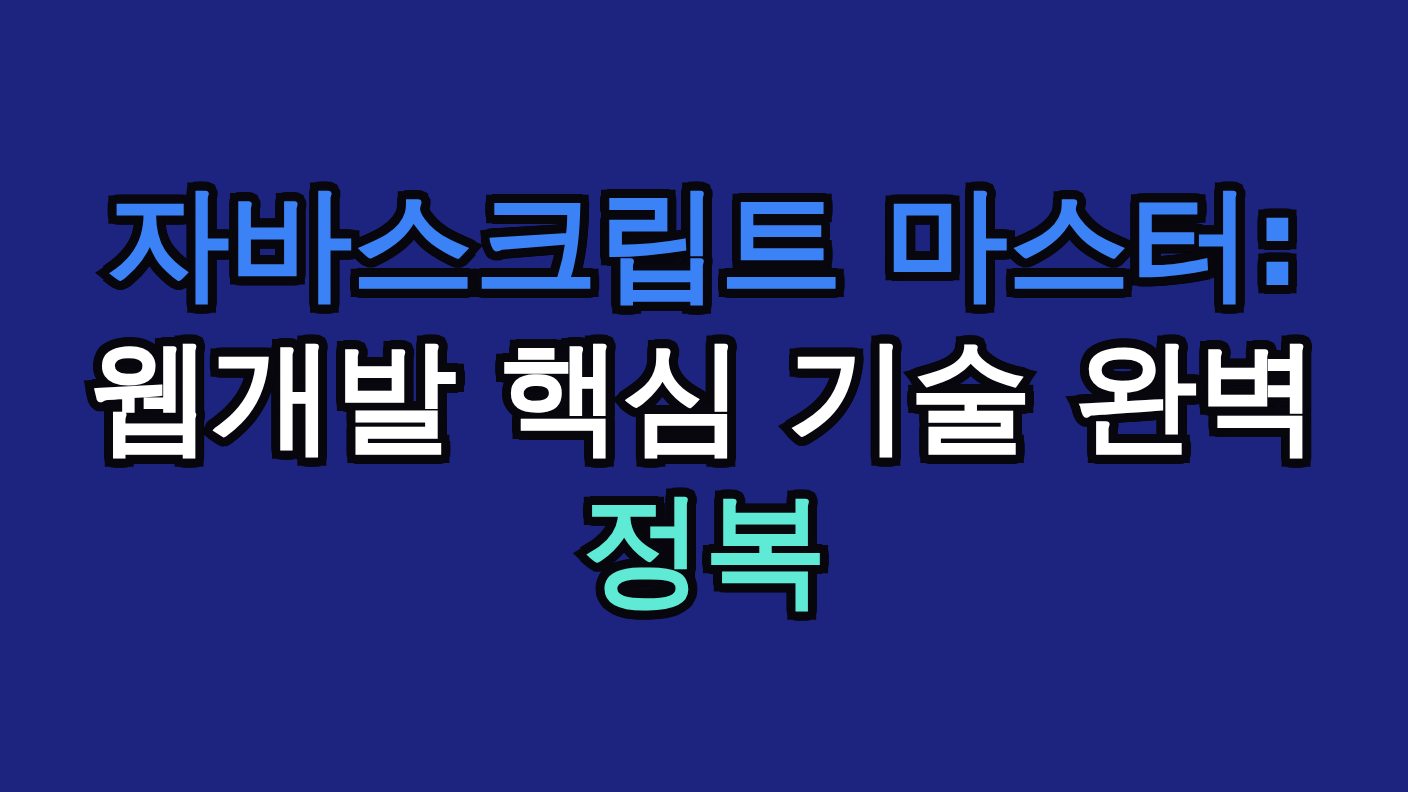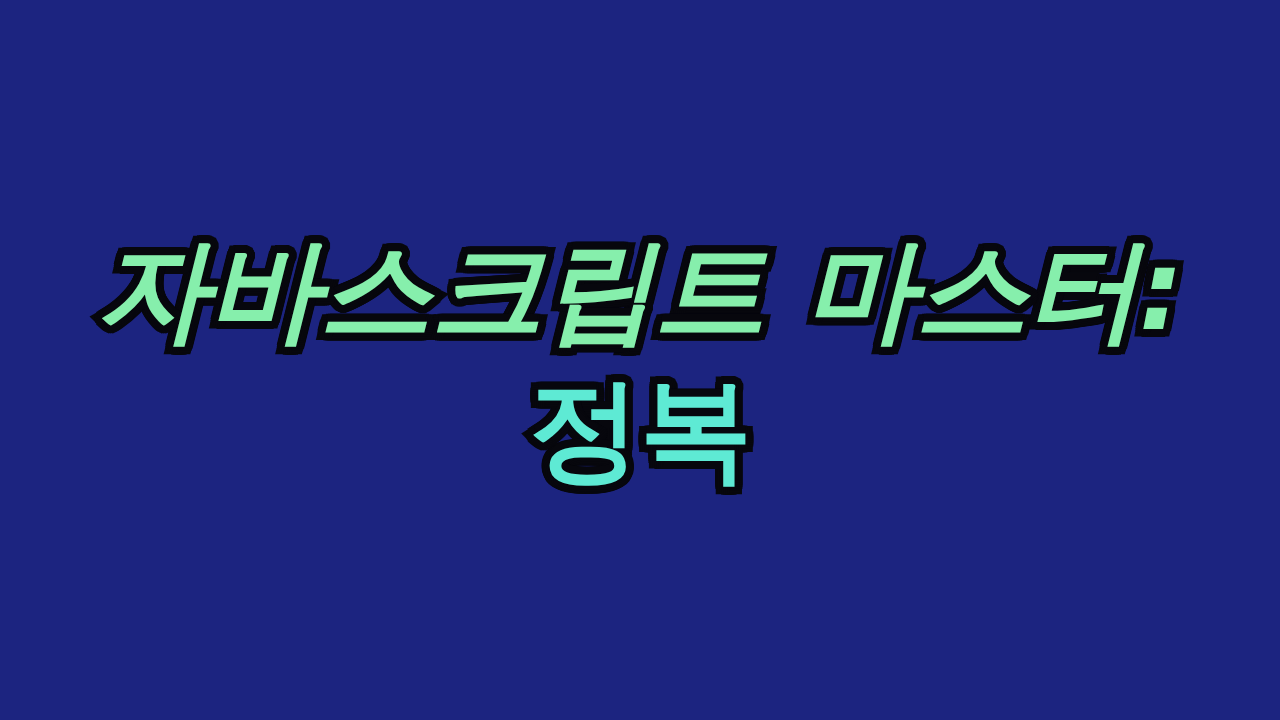--- a/index.html
+++ b/index.html
@@ -65,20 +65,21 @@
   .title-line.line-2 { font-size: 112px; }
   .title-line.line-3 { font-size: 112px; }
 </style>
 </head>
 <body>
 
 <div id="thumbnail-canvas" style="background: rgb(28, 36, 128);">
 
   <div id="title-block">
 
-    <span class="title-line line-1" style="color: #86efac; font-style: italic;">자바스크립트 마스터:</span>
+    <span class="title-line line-1" style="color: #3b82f6;">자바스크립트 마스터:</span>
 
+    <span class="title-line line-2" style="color: rgb(255, 255, 255);">웹개발 핵심 기술 완벽</span>
 
     <span class="title-line line-3" style="color: #5eead4;">정복</span>
 
   </div>
 
 </div>
 
 </body></html>

